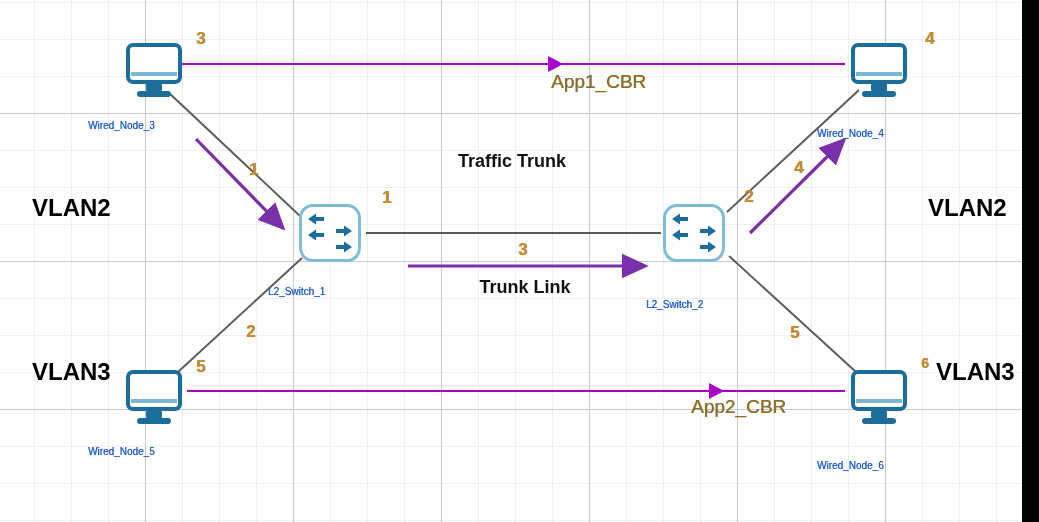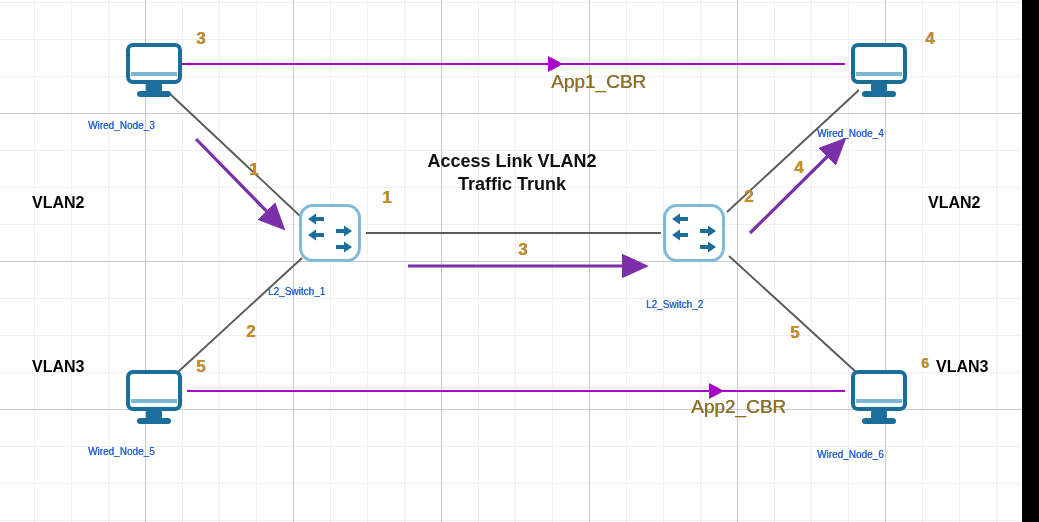--- a/index.html
+++ b/index.html
@@ -57,21 +57,21 @@
   .dev-name{
     color:#1d4ed8;font-size:10px;font-family:"Liberation Sans",sans-serif;
     text-shadow:0.4px 0 #5AA6D0;
   }
   .port-num{
     color:#D38A1B;font-size:17px;font-weight:600;
     font-family:"Liberation Sans",sans-serif;
     text-shadow:0.4px 0.4px 0 #4f8fc0;
   }
   .vlan{
-    color:#000;font-size:16px;font-weight:bold;
+    color:#000;font-size:24px;font-weight:bold;
     font-family:"Liberation Sans",sans-serif;
   }
   .annot{
     color:#111;font-size:18px;font-weight:bold;line-height:23px;
     font-family:"Liberation Sans",sans-serif;text-align:center;
   }
   .app-lbl{
     color:#9A6C10;font-size:19px;font-family:"Liberation Sans",sans-serif;
     text-shadow:0.5px 0 #4f8fc0;
   }
@@ -137,21 +137,21 @@
     <div class="mon-base"></div>
   </div>
   <div class="lbl dev-name" style="left:88px;top:446px;">Wired_Node_5</div>
   <div class="lbl port-num" style="left:196px;top:357px;">5</div>
 
   <div class="node" style="left:851px;top:370px;">
     <div class="mon-screen"></div>
     <div class="mon-neck"></div>
     <div class="mon-base"></div>
   </div>
-  <div class="lbl dev-name" style="left:817px;top:449px;">Wired_Node_6</div>
+  <div class="lbl dev-name" style="left:817px;top:460px;">Wired_Node_6</div>
   <div class="lbl port-num" style="left:921px;top:355px;font-size:14px;">6</div>
 
   <div class="node" style="left:299px;top:204px;">
     <div class="switch-box">
       <svg width="56" height="52" viewBox="0 0 56 52" style="position:absolute;left:0;top:0;">
         <g fill="#1B6E99">
           <path d="M22,10 L14,10 L14,6.5 L6,12 L14,17.5 L14,14 L22,14 z"></path>
           <path d="M34,22 L42,22 L42,18.5 L50,24 L42,29.5 L42,26 L34,26 z"></path>
           <path d="M22,26 L14,26 L14,22.5 L6,28 L14,33.5 L14,30 L22,30 z"></path>
           <path d="M34,38 L42,38 L42,34.5 L50,40 L42,45.5 L42,42 L34,42 z"></path>
@@ -180,24 +180,24 @@
   <div class="lbl port-num" style="left:744px;top:187px;">2</div>
   <div class="lbl port-num" style="left:790px;top:323px;">5</div>
   <div class="lbl port-num" style="left:794px;top:158px;">4</div>
 
   <div class="lbl vlan" style="left:32px;top:194px;">VLAN2</div>
   <div class="lbl vlan" style="left:928px;top:194px;">VLAN2</div>
   <div class="lbl vlan" style="left:32px;top:358px;">VLAN3</div>
   <div class="lbl vlan" style="left:936px;top:358px;">VLAN3</div>
 
   <div class="lbl annot" style="left:406px;top:150px;width:212px;">
-    <div>Access Link VLAN2</div>
     <div>Traffic Trunk</div>
   </div>
 
   <div class="lbl port-num" style="left:518px;top:240px;">3</div>
 
+  <div class="lbl annot" style="left:450px;top:276px;width:150px;">Trunk Link</div>
 
   <div class="lbl app-lbl" style="left:551px;top:71px;">App1_CBR</div>
   <div class="lbl app-lbl" style="left:691px;top:396px;">App2_CBR</div>
 
   <div id="rightband"></div>
 </div>
 
 </body></html>

